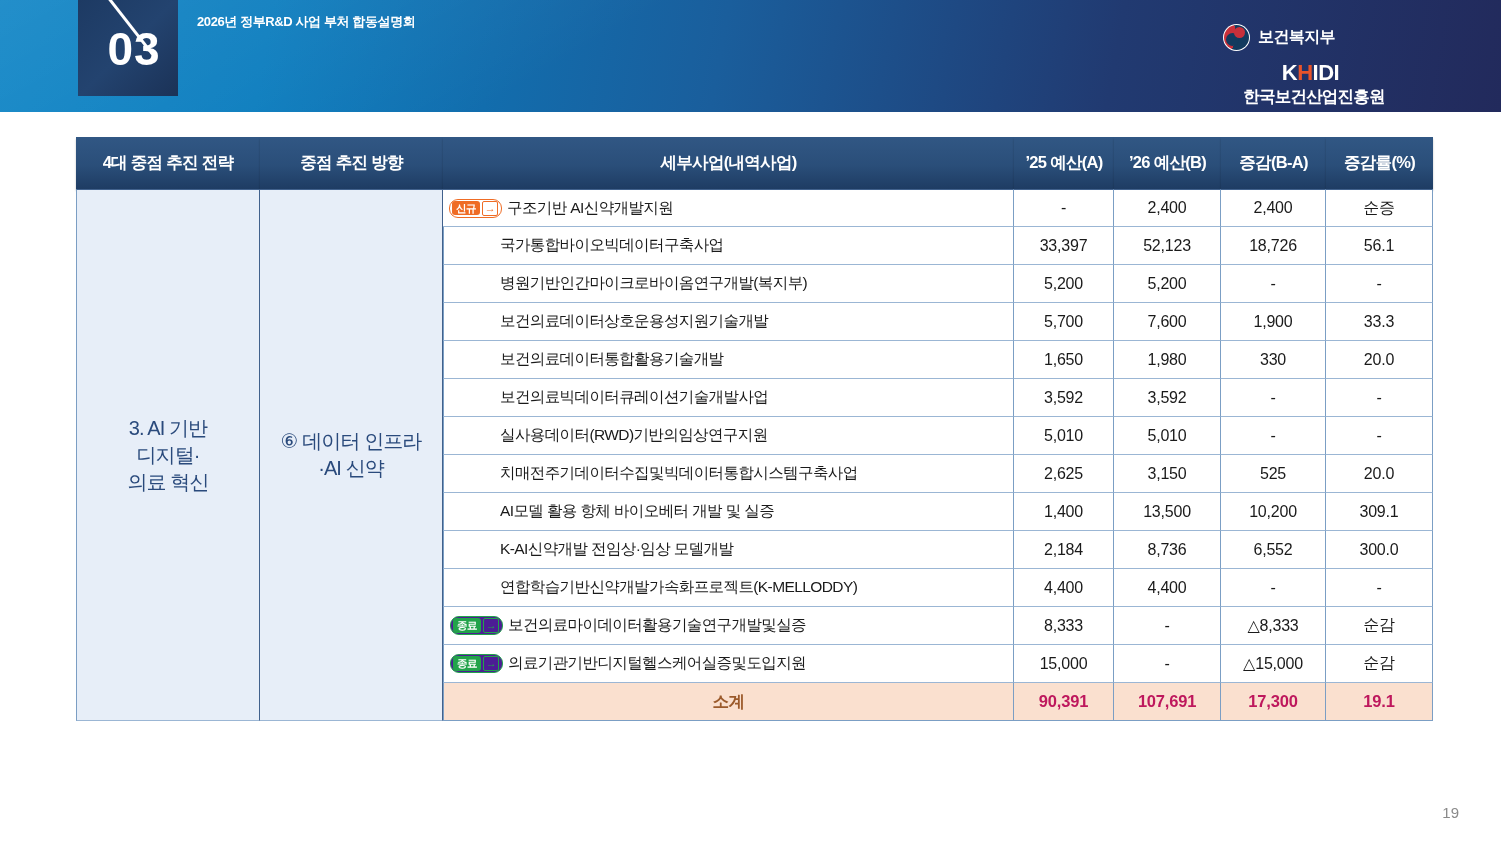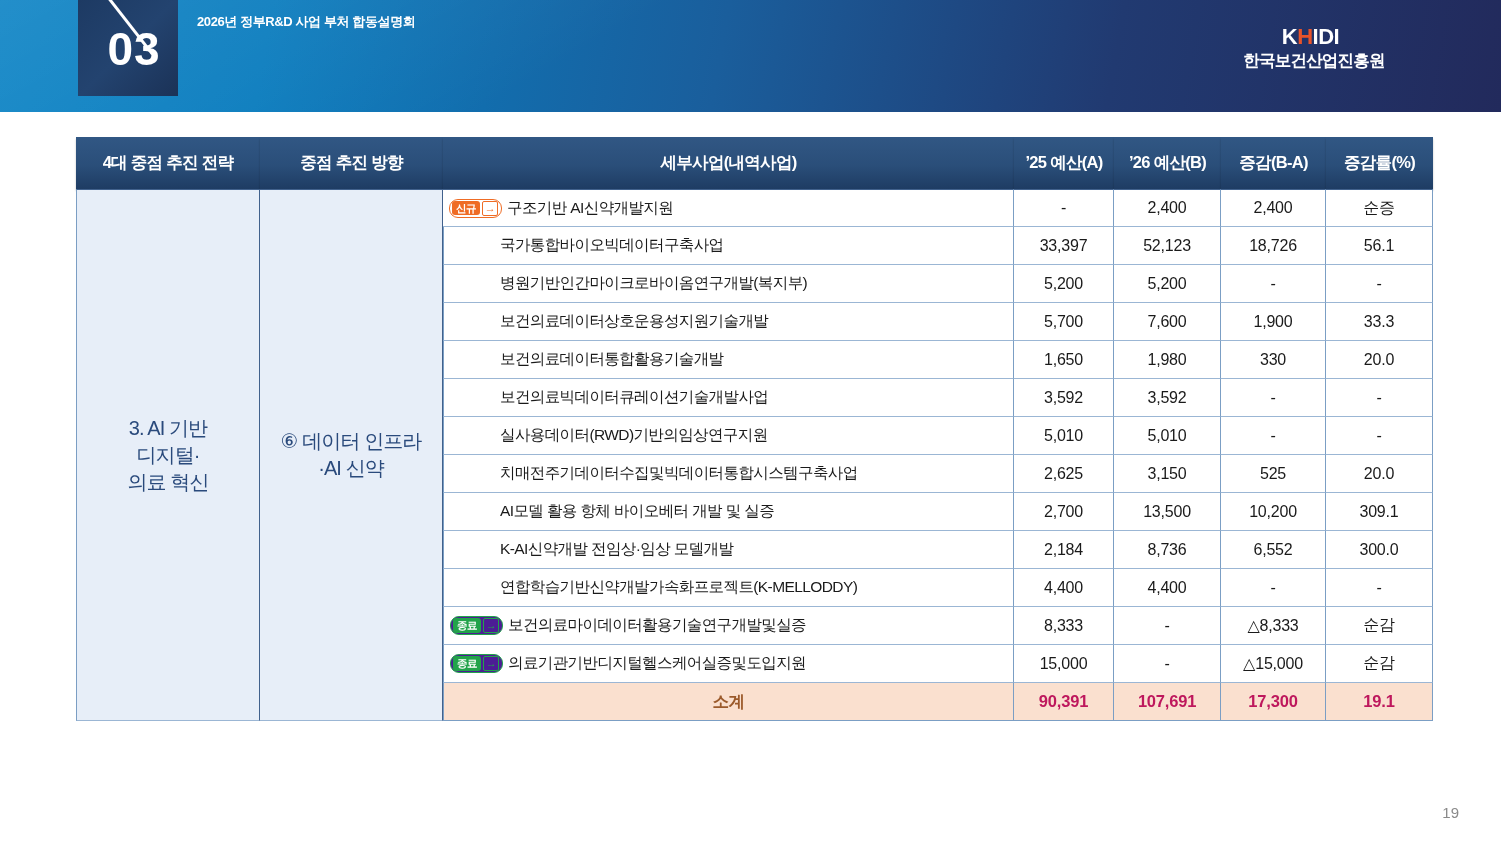--- a/index.html
+++ b/index.html
@@ -159,20 +159,27 @@
     <div class="banner-sheen"></div>
 
     <div class="num-box">
       <div class="slash"></div>
       <div class="num">03</div>
     </div>
 
     <div class="kicker">2026년 정부R&amp;D 사업 부처 합동설명회</div>
 
     <div class="logos">
+      <div class="logo-row one">
+        <span class="taegeuk">
+          <span class="swirl"></span>
+          <span class="swirl2"></span>
+        </span>
+        <span class="ministry-name">보건복지부</span>
+      </div>
       <div class="logo-row two">
         <span class="khidi-mark"><span>K</span><span class="h">H</span><span>IDI</span></span>
         <span class="khidi-name">한국보건산업진흥원</span>
       </div>
     </div>
   </div>
 
   <div class="table-wrap">
     <table class="budget">
       <colgroup>
@@ -296,21 +303,21 @@
             <td class="num">3,150</td>
             <td class="num">525</td>
             <td class="num">20.0</td>
           </tr>
           <tr>
             <td class="pname">
               <div class="inner">
                 <span class="txt">AI모델 활용 항체 바이오베터 개발 및 실증</span>
               </div>
             </td>
-            <td class="num">2,700</td>
+            <td class="num">1,400</td>
             <td class="num">13,500</td>
             <td class="num">10,200</td>
             <td class="num">309.1</td>
           </tr>
           <tr>
             <td class="pname">
               <div class="inner">
                 <span class="txt">K-AI신약개발 전임상·임상 모델개발</span>
               </div>
             </td>

